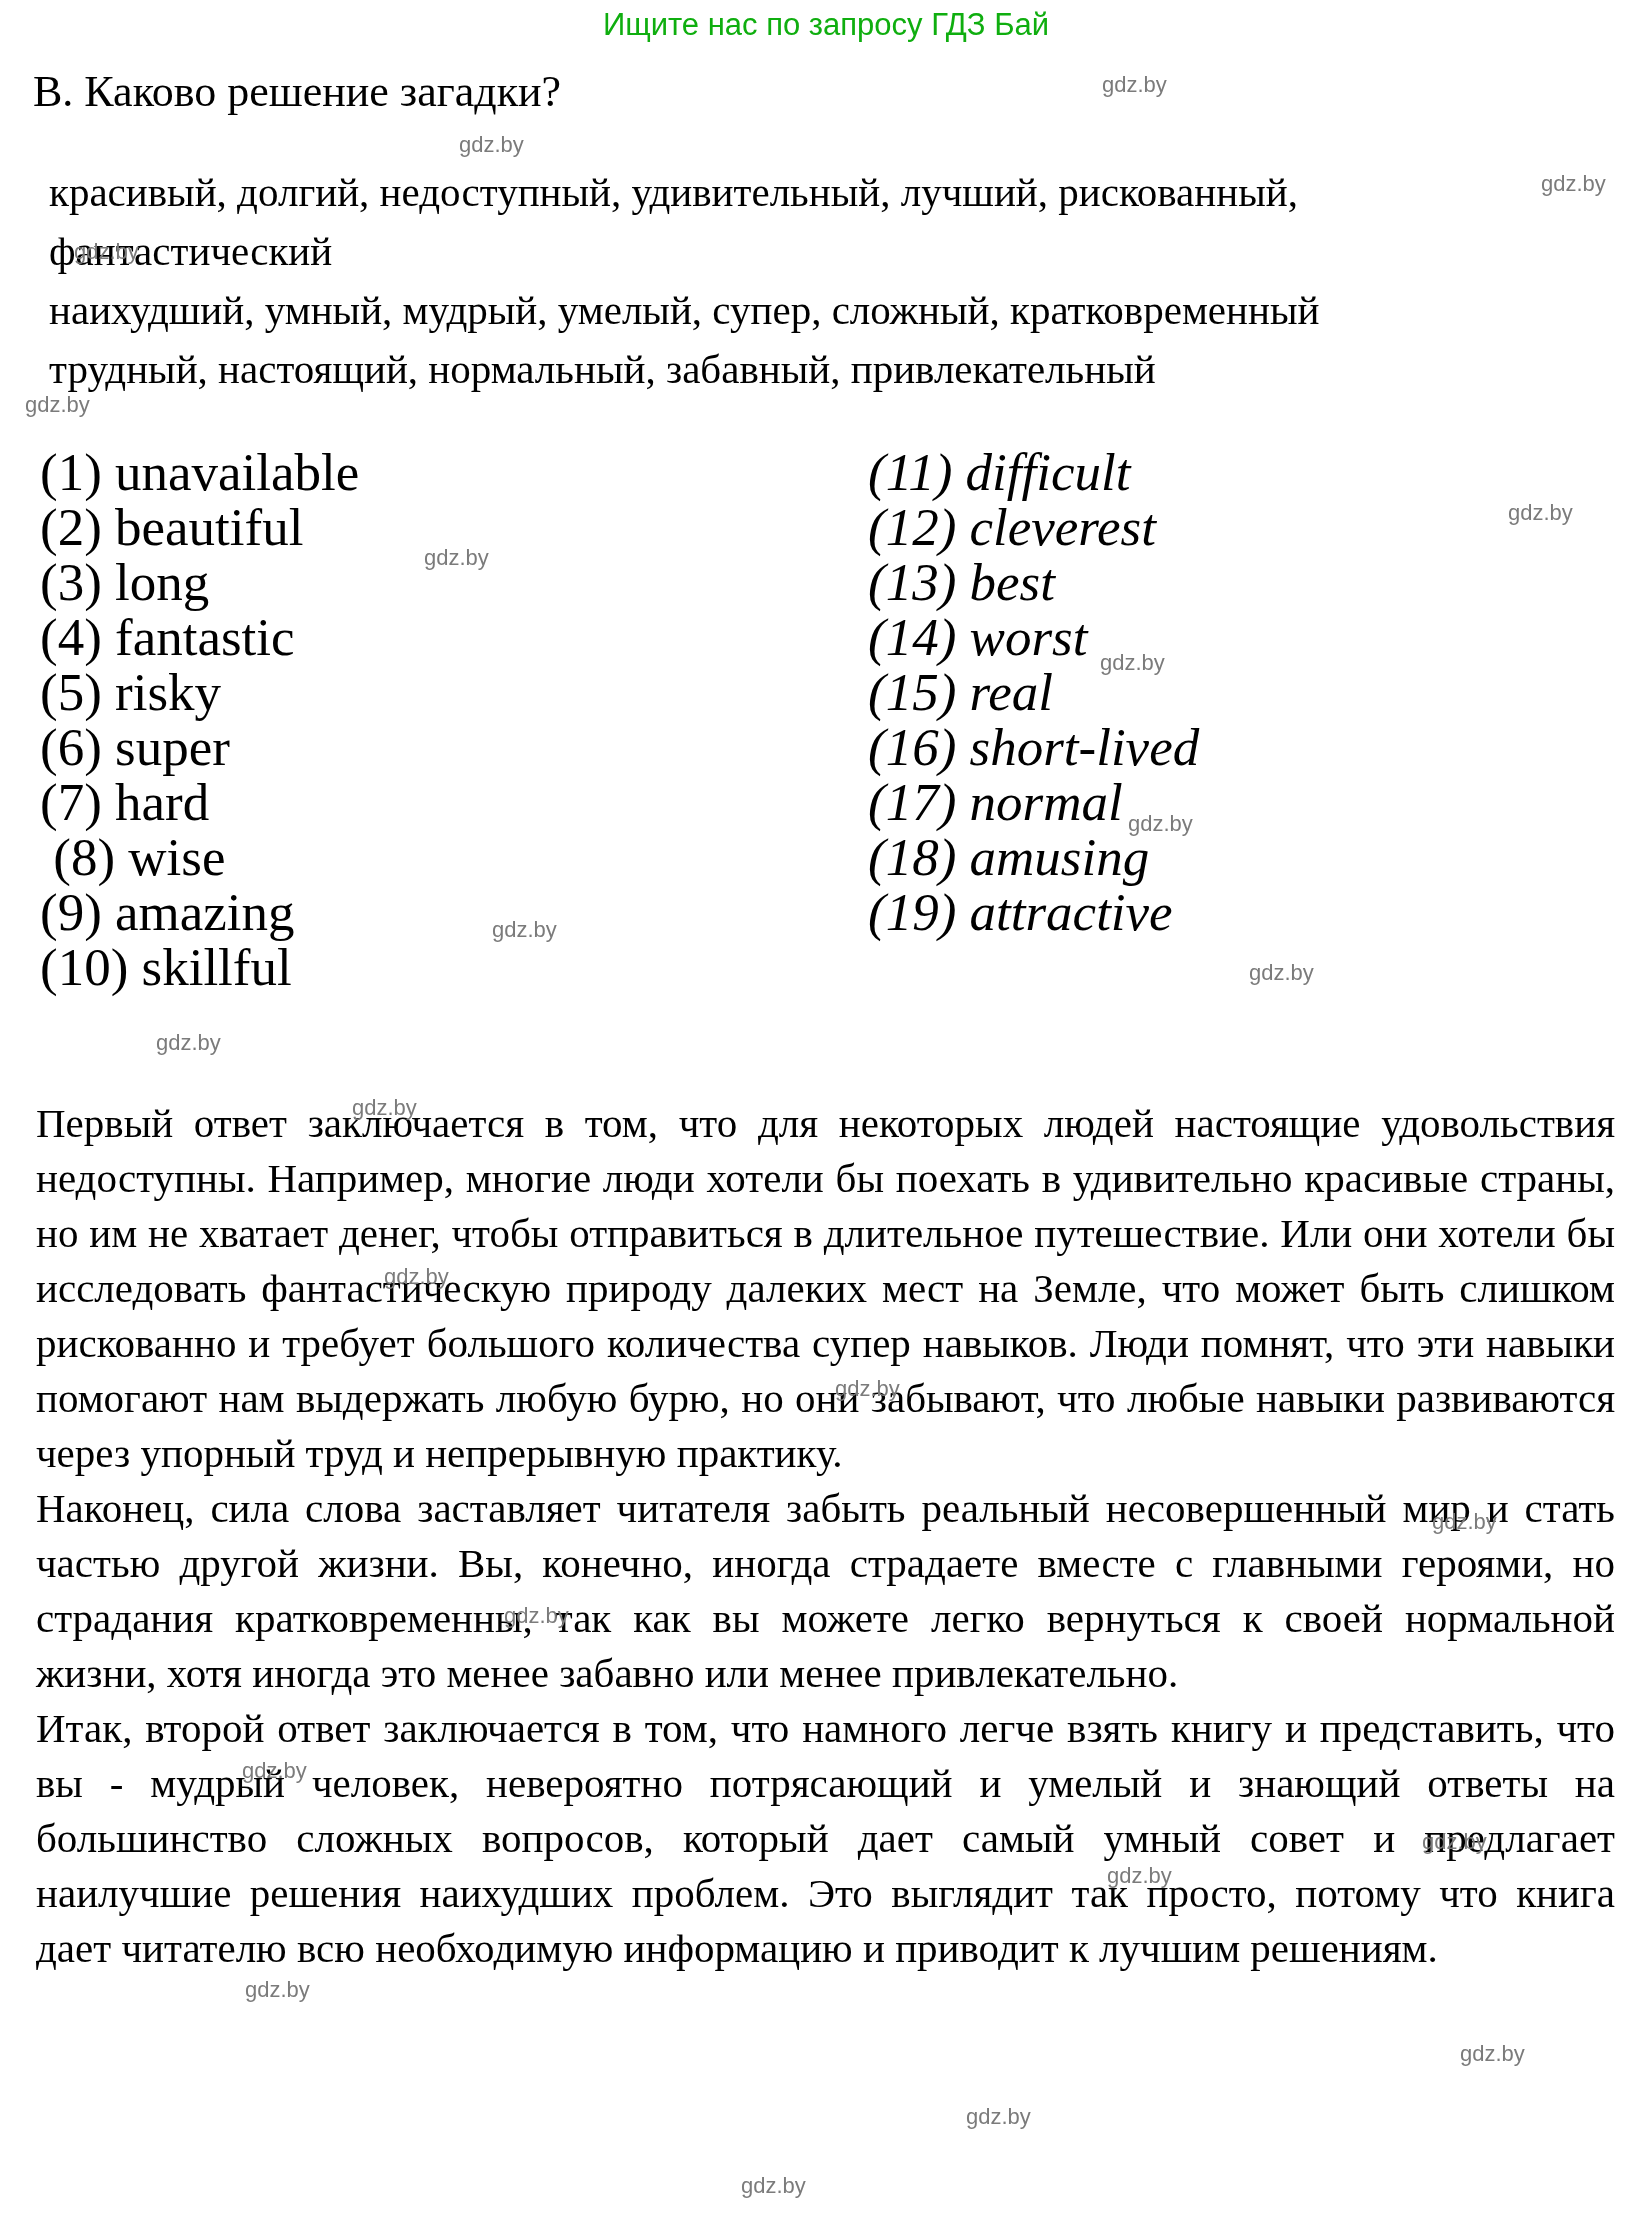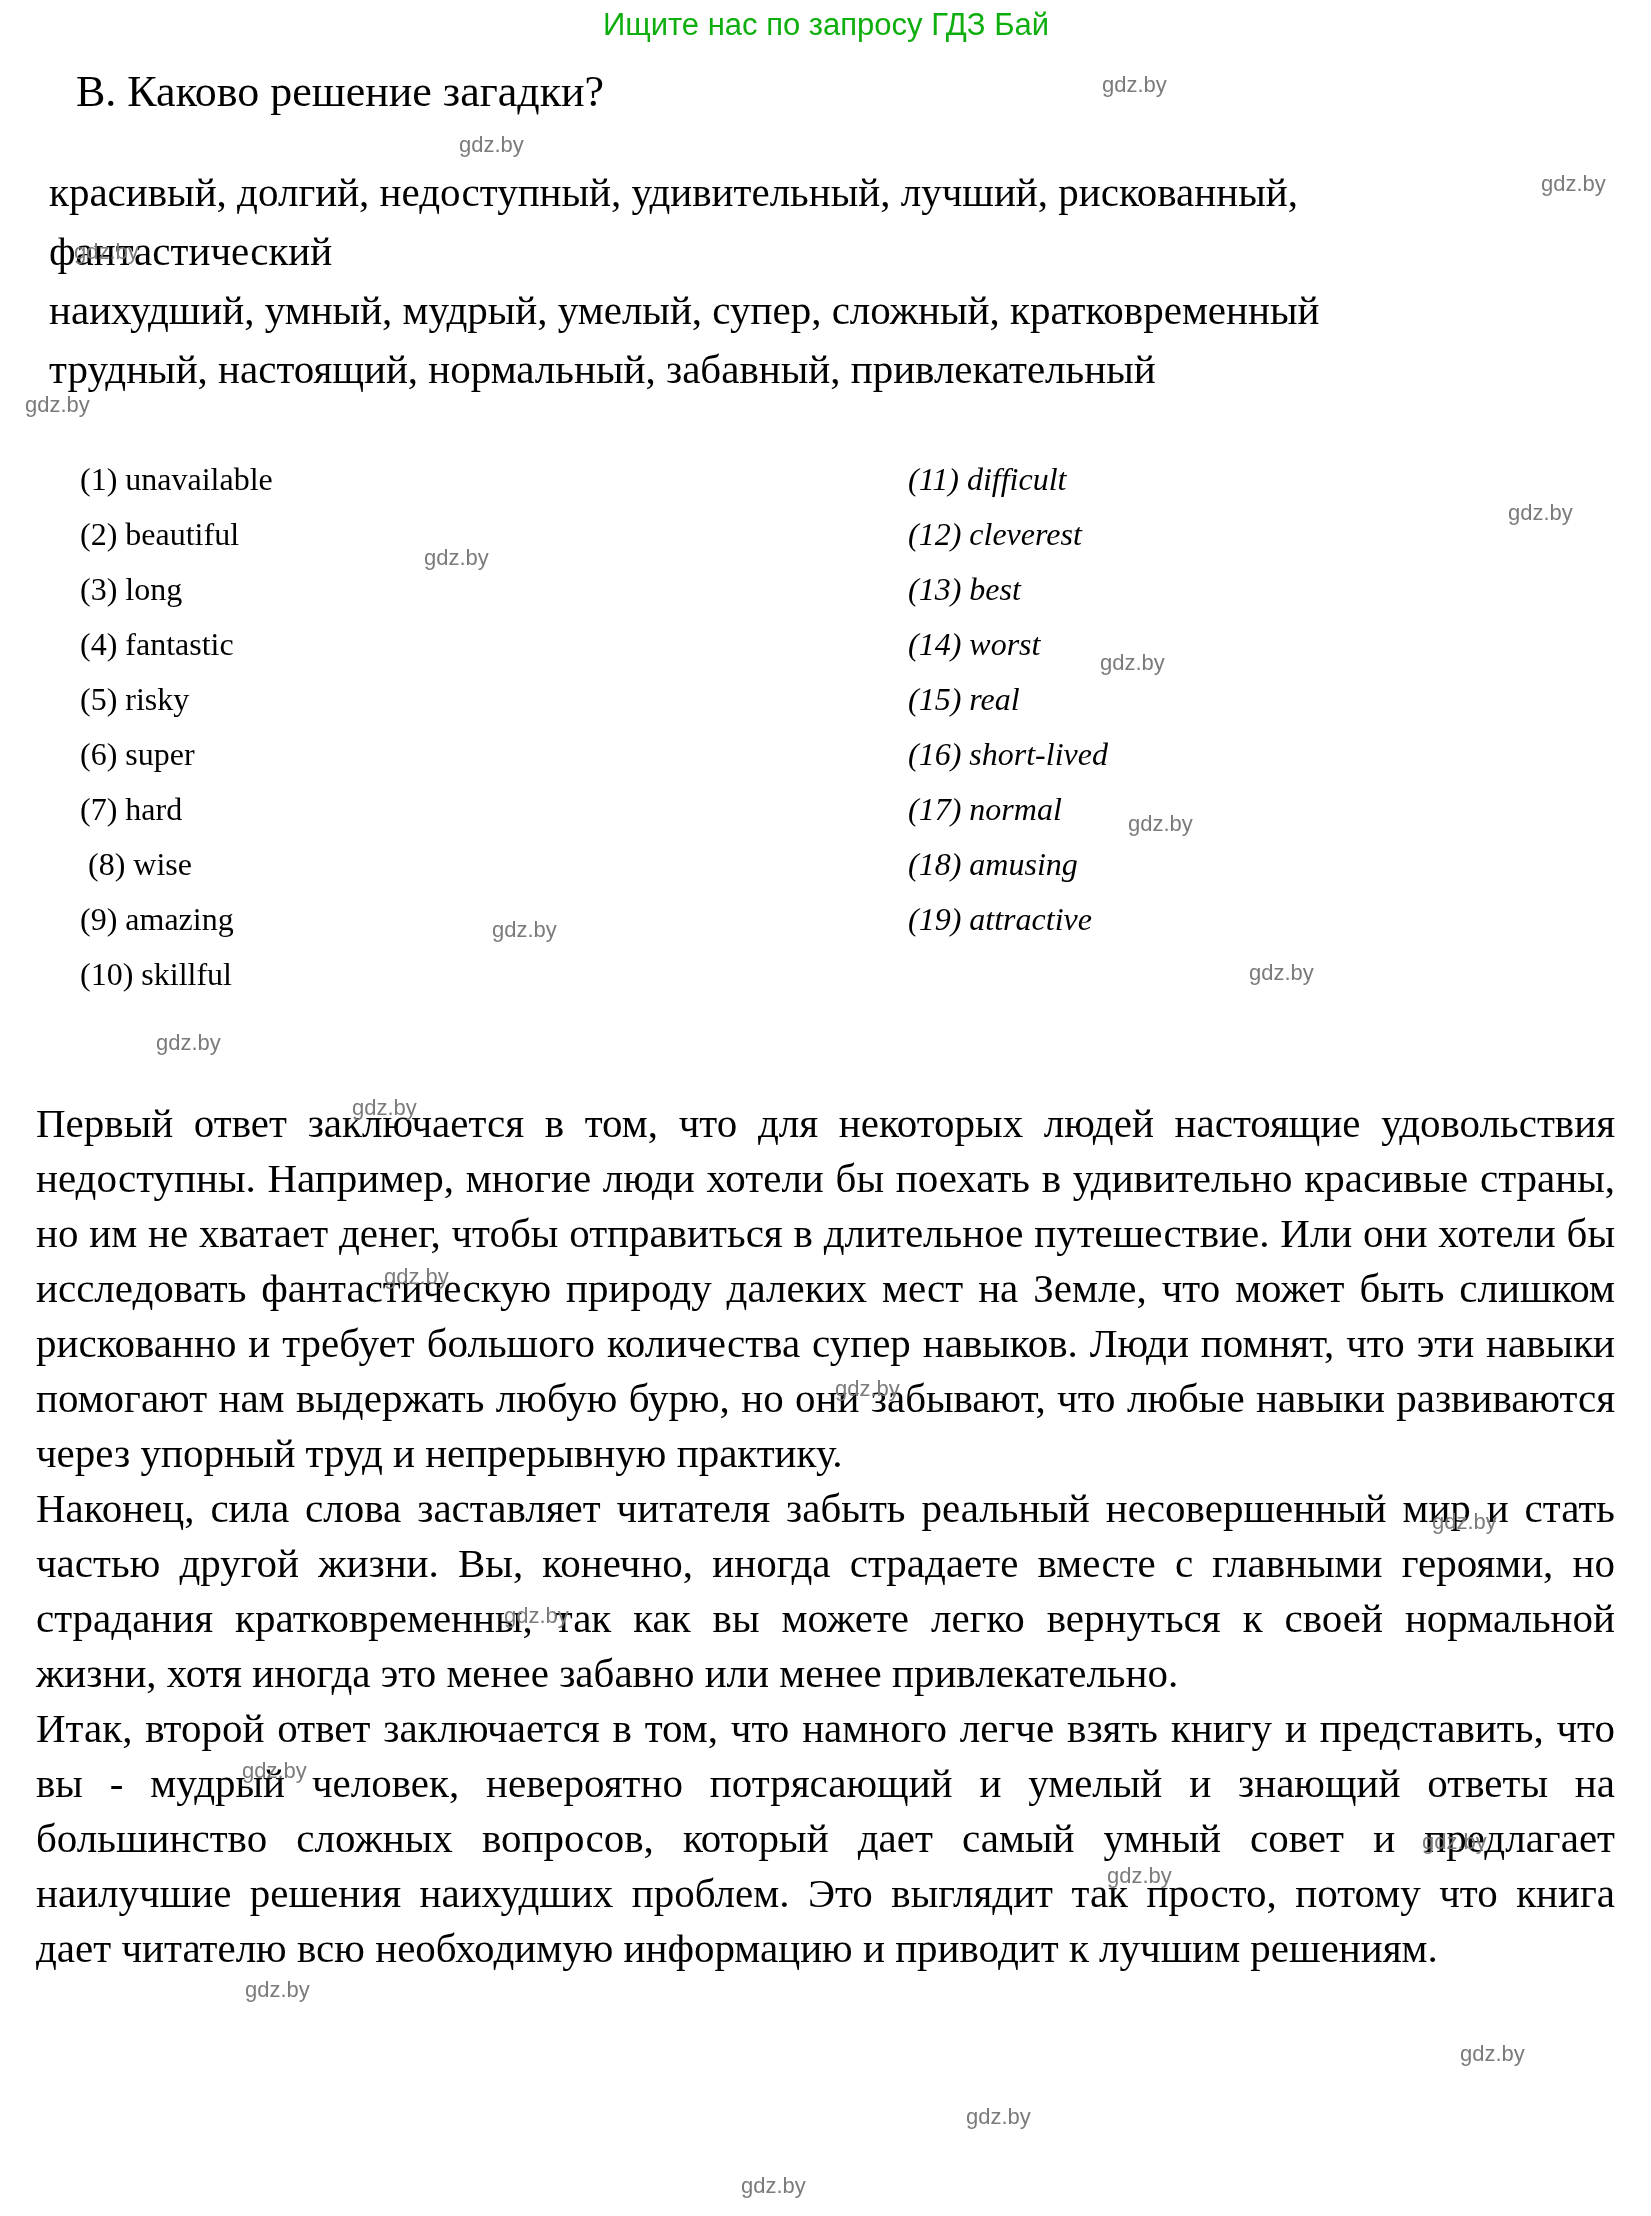--- a/index.html
+++ b/index.html
@@ -19,30 +19,29 @@
     text-align: center;
     font-family: "Liberation Sans", sans-serif;
     font-size: 31px;
     color: var(--green, #0fae0f);
   }
   .title {
     position: absolute;
     top: 66px; left: 33px;
     font-size: 44px;
     font-weight: normal;
-    margin-left: 43px;
   }
   .word-bank {
     position: absolute;
     top: 163px; left: 49px; width: 1553px;
     font-size: 41px;
     line-height: 59px;
   }
   .answers { position: absolute; top: 444px; left: 0; width: 100%; height: 576px; }
-  .answers-col { position: absolute; top: 8px; font-size: 32px; line-height: 55px; margin-left: 40px; }
+  .answers-col { position: absolute; top: 1px; font-size: 53px; line-height: 55px; }
   .answers-col.left { left: 40px; }
   .answers-col.right { left: 868px; font-style: italic; }
   .answer-item { white-space: pre; }
   .explanation {
     position: absolute;
     top: 1096px; left: 36px; width: 1579px;
     font-size: 41px;
     line-height: 55px;
     text-align: justify;
   }

